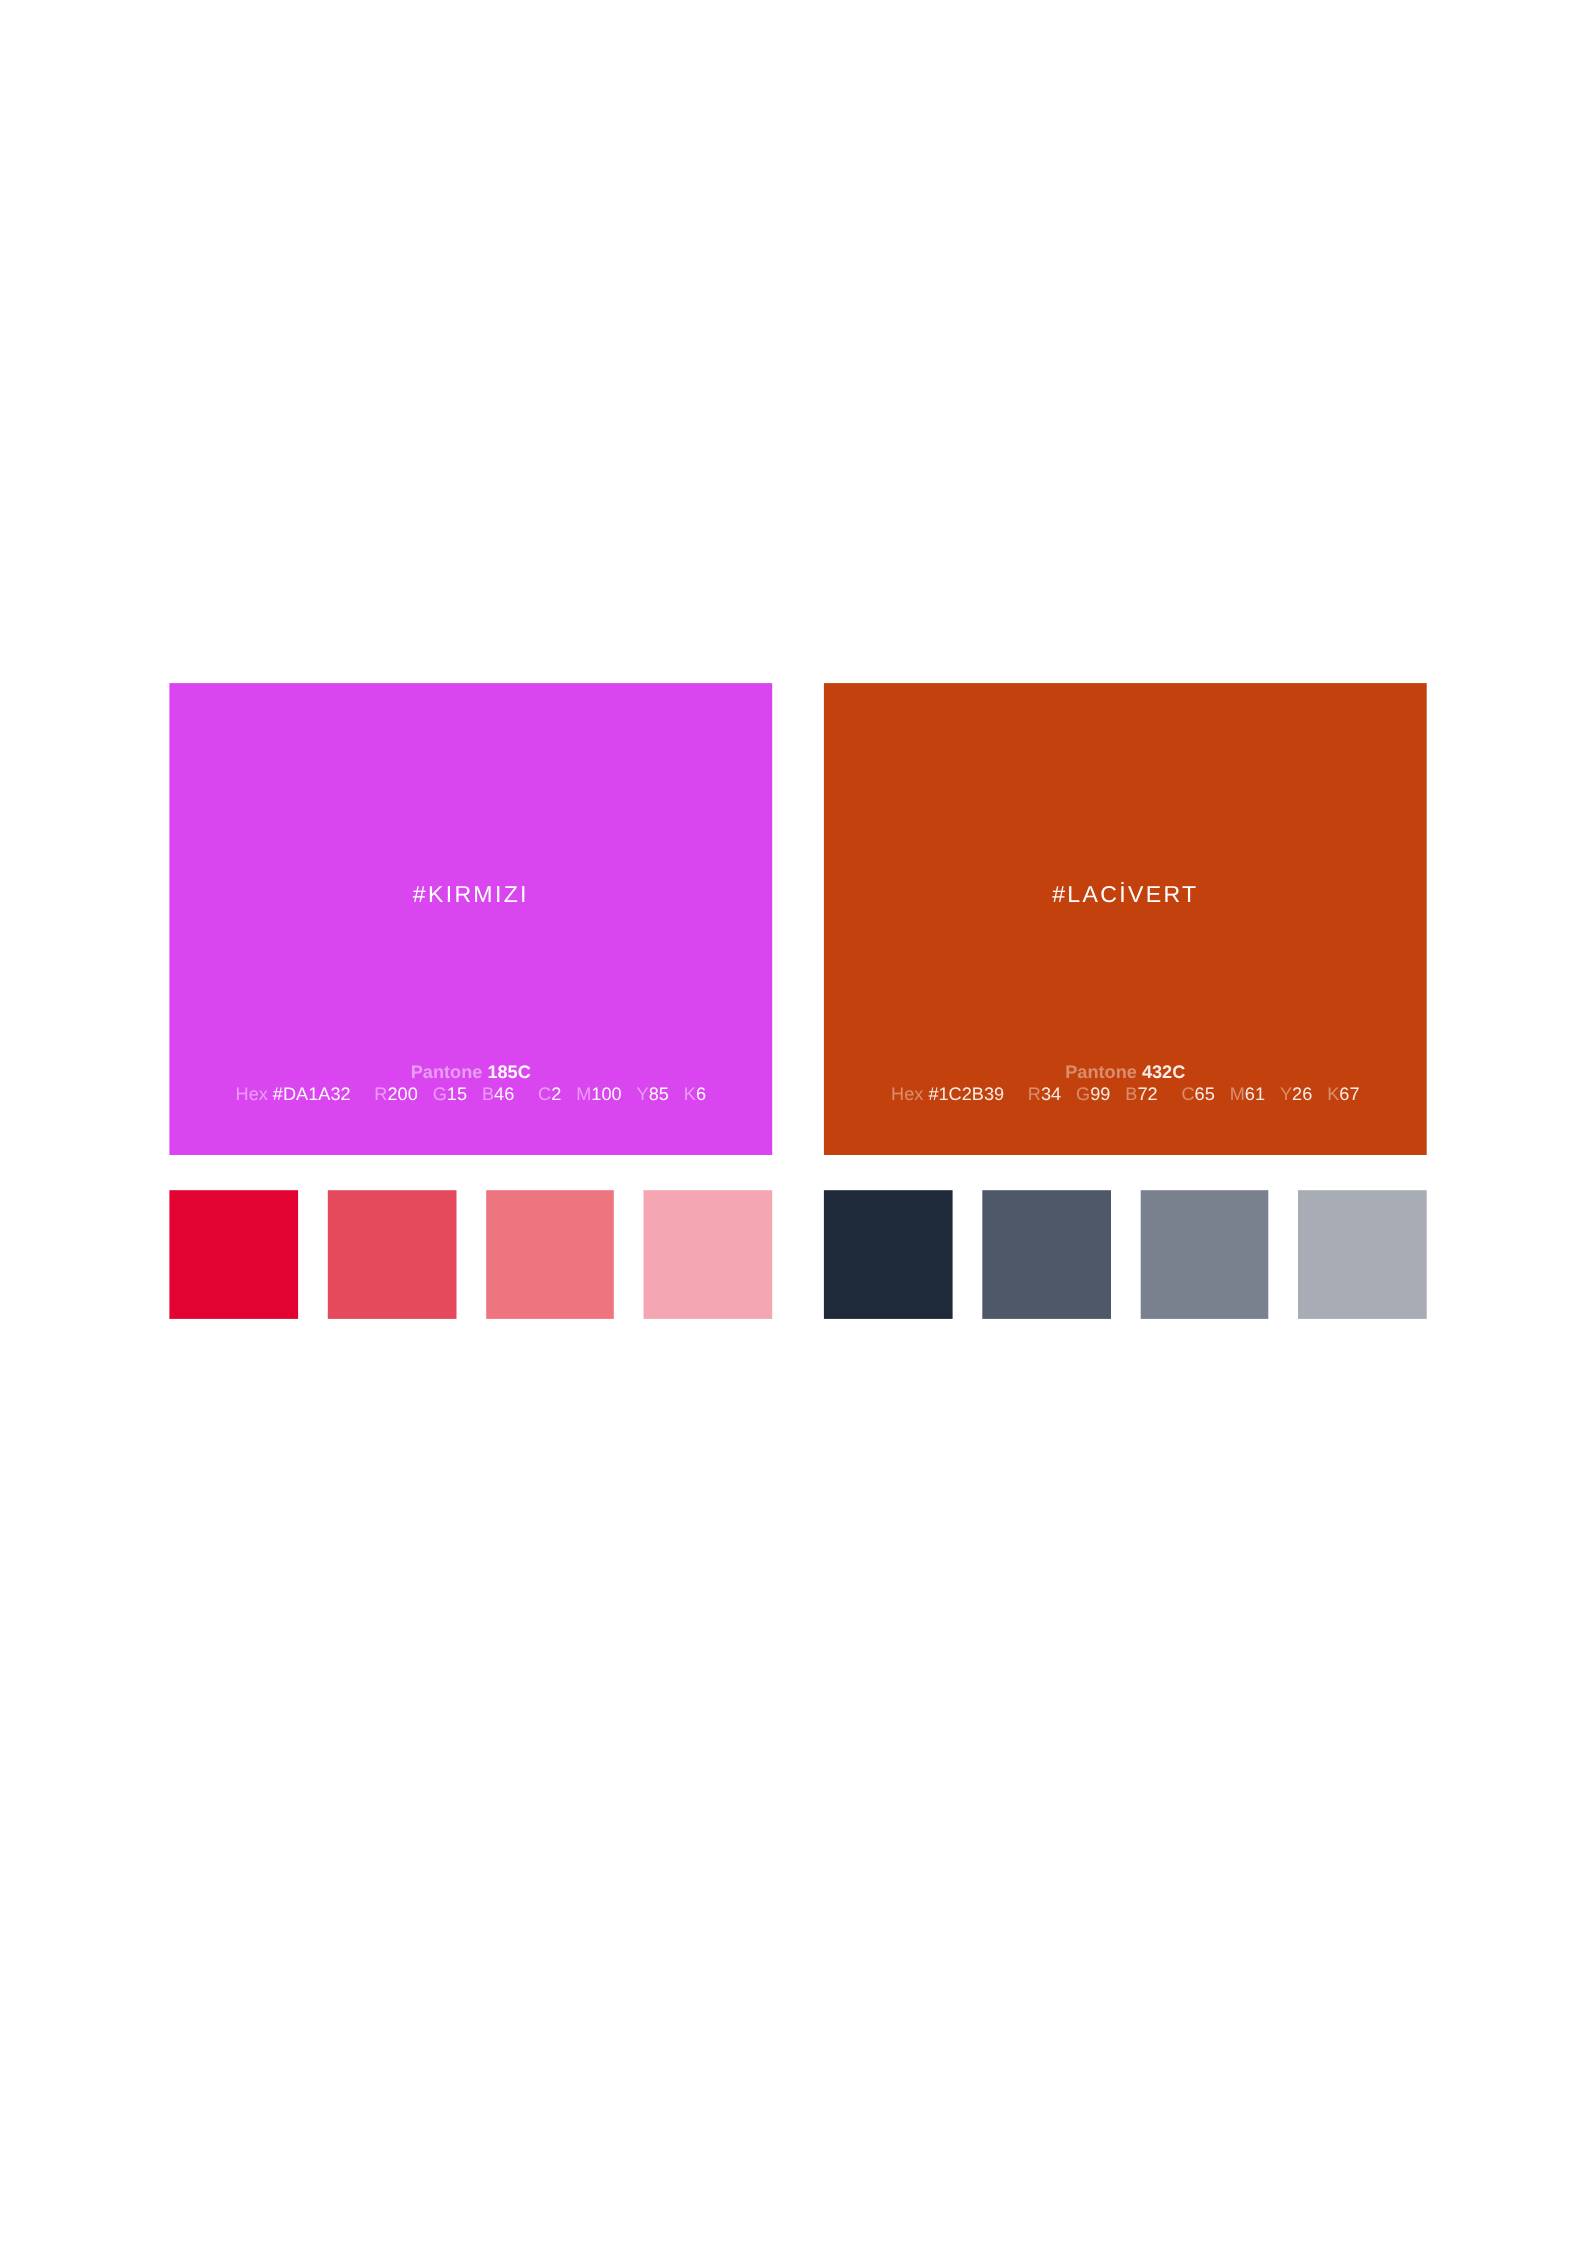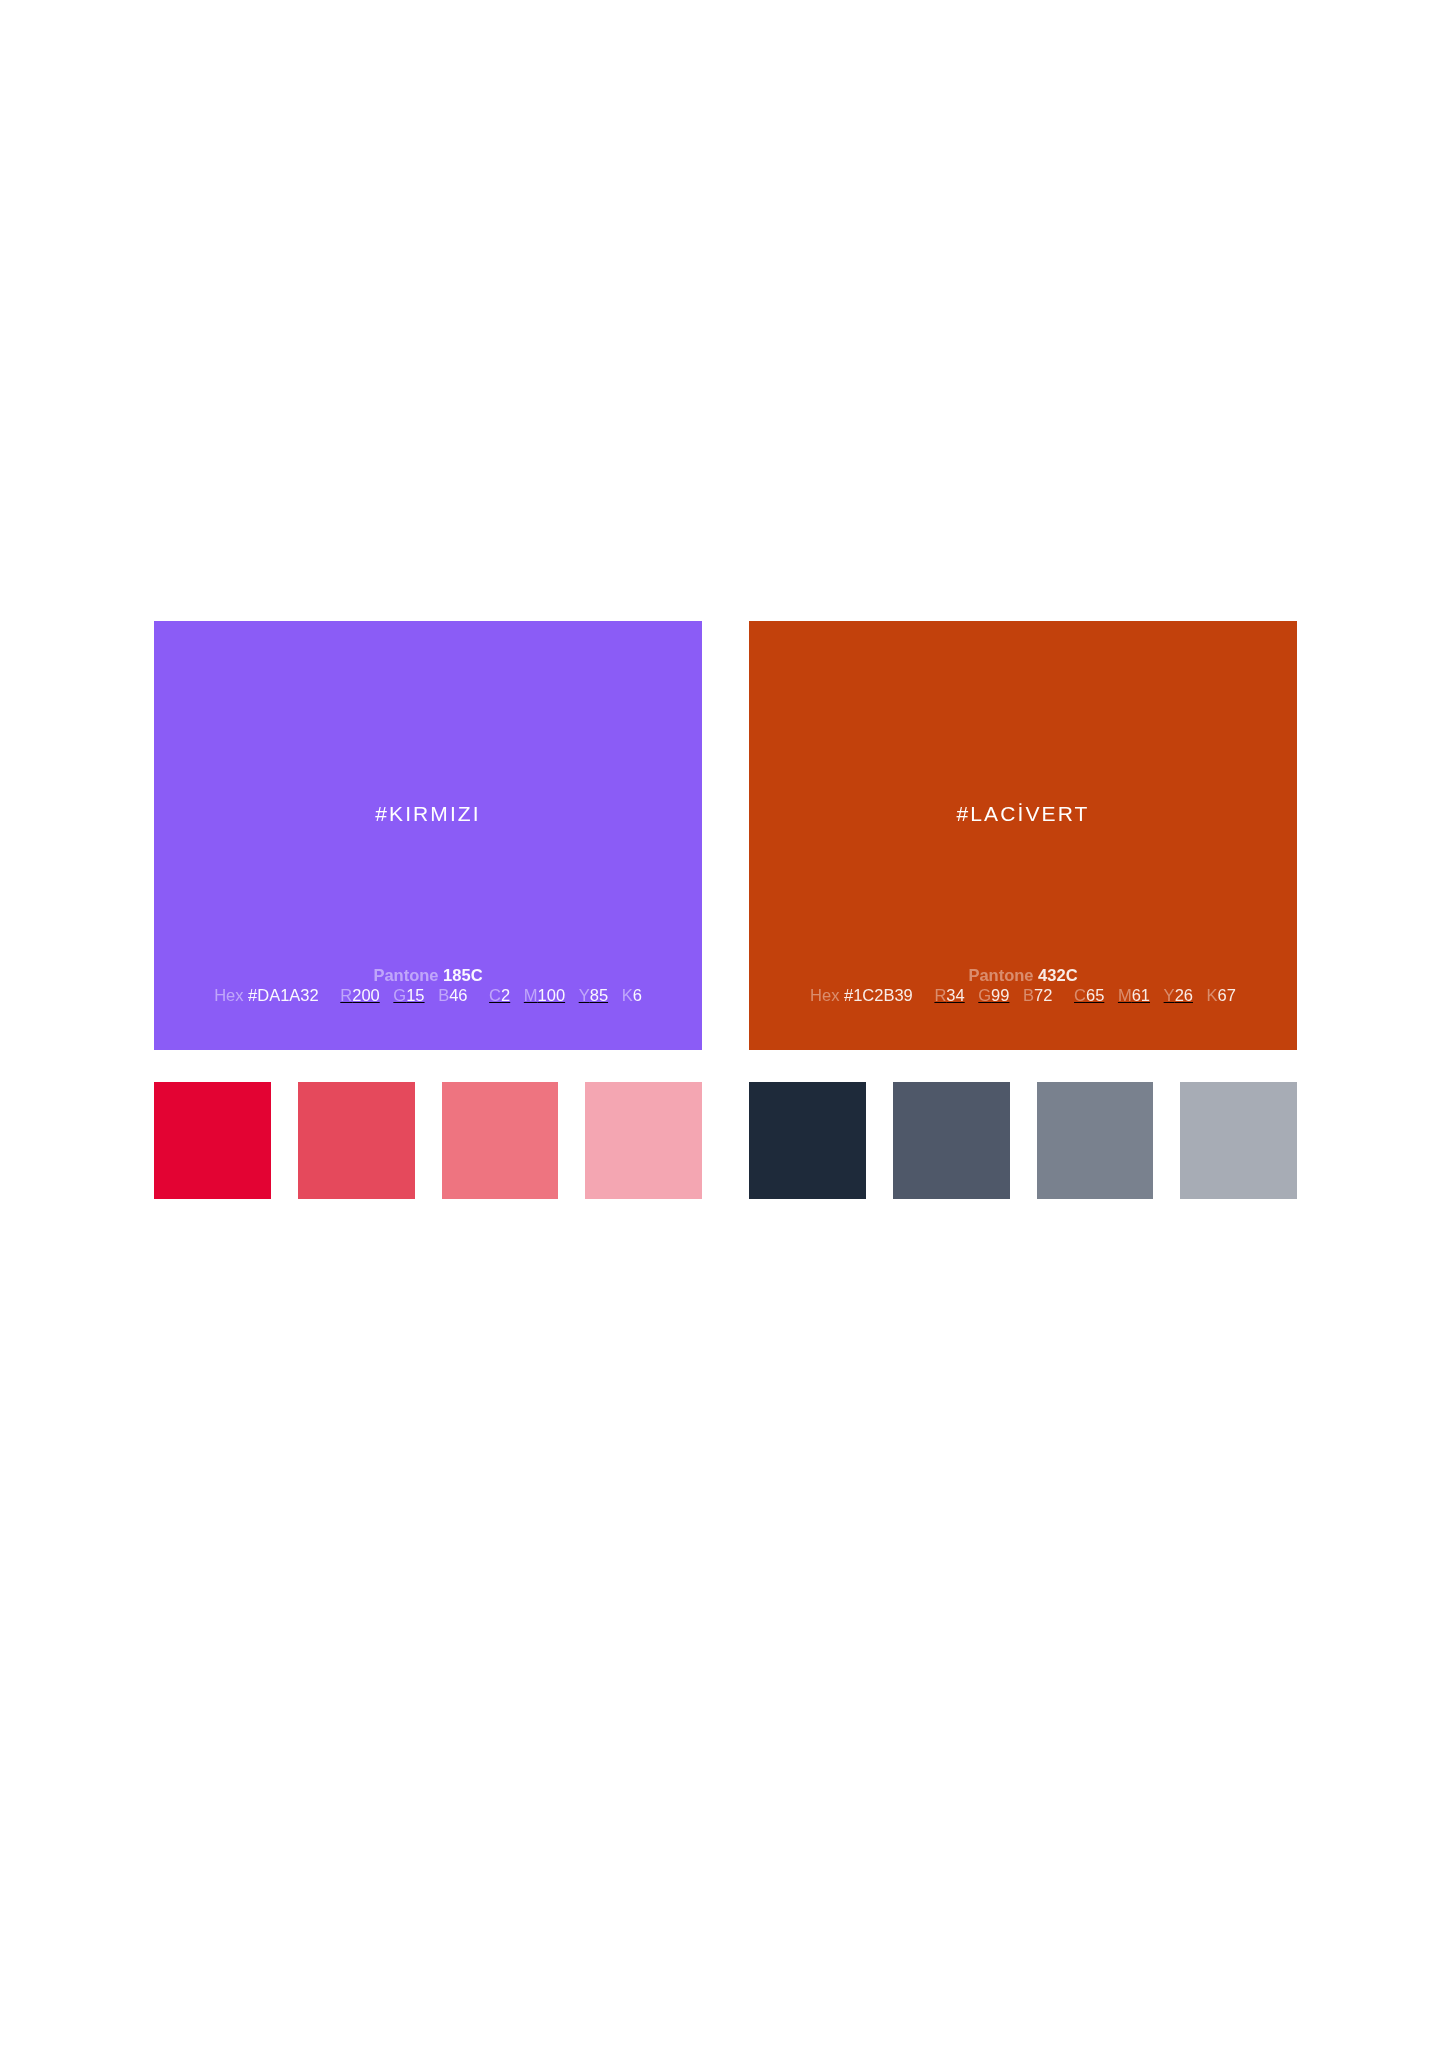--- a/index.html
+++ b/index.html
@@ -87,21 +87,20 @@
     display: inline-block;
     margin-right: 17px;
   }
 
   .spec-group:last-child {
     margin-right: 0;
   }
 
   .spec-group.tight {
     margin-right: 9px;
-    text-decoration: underline;
   }
 
   .lbl {
     color: rgba(255, 255, 255, 0.46);
   }
 
   .val {
     color: rgba(255, 255, 255, 0.96);
   }
 
@@ -127,21 +126,21 @@
 </style>
 </head>
 <body>
 
 <div class="page" style="background: rgb(255, 255, 255); width: 1450px; height: 2051px;">
   <div class="board">
     <div class="columns">
 
       <div class="column">
 
-        <div class="panel panel-red" style="background-color: #8b5cf6;">
+        <div class="panel panel-red" style="background-color: #d946ef;">
 
           <div class="panel-title">#KIRMIZI</div>
 
           <div class="panel-specs">
 
             <div class="spec-line pantone">
               <span class="lbl">Pantone</span>
               <span class="val">185C</span>
             </div>
 

